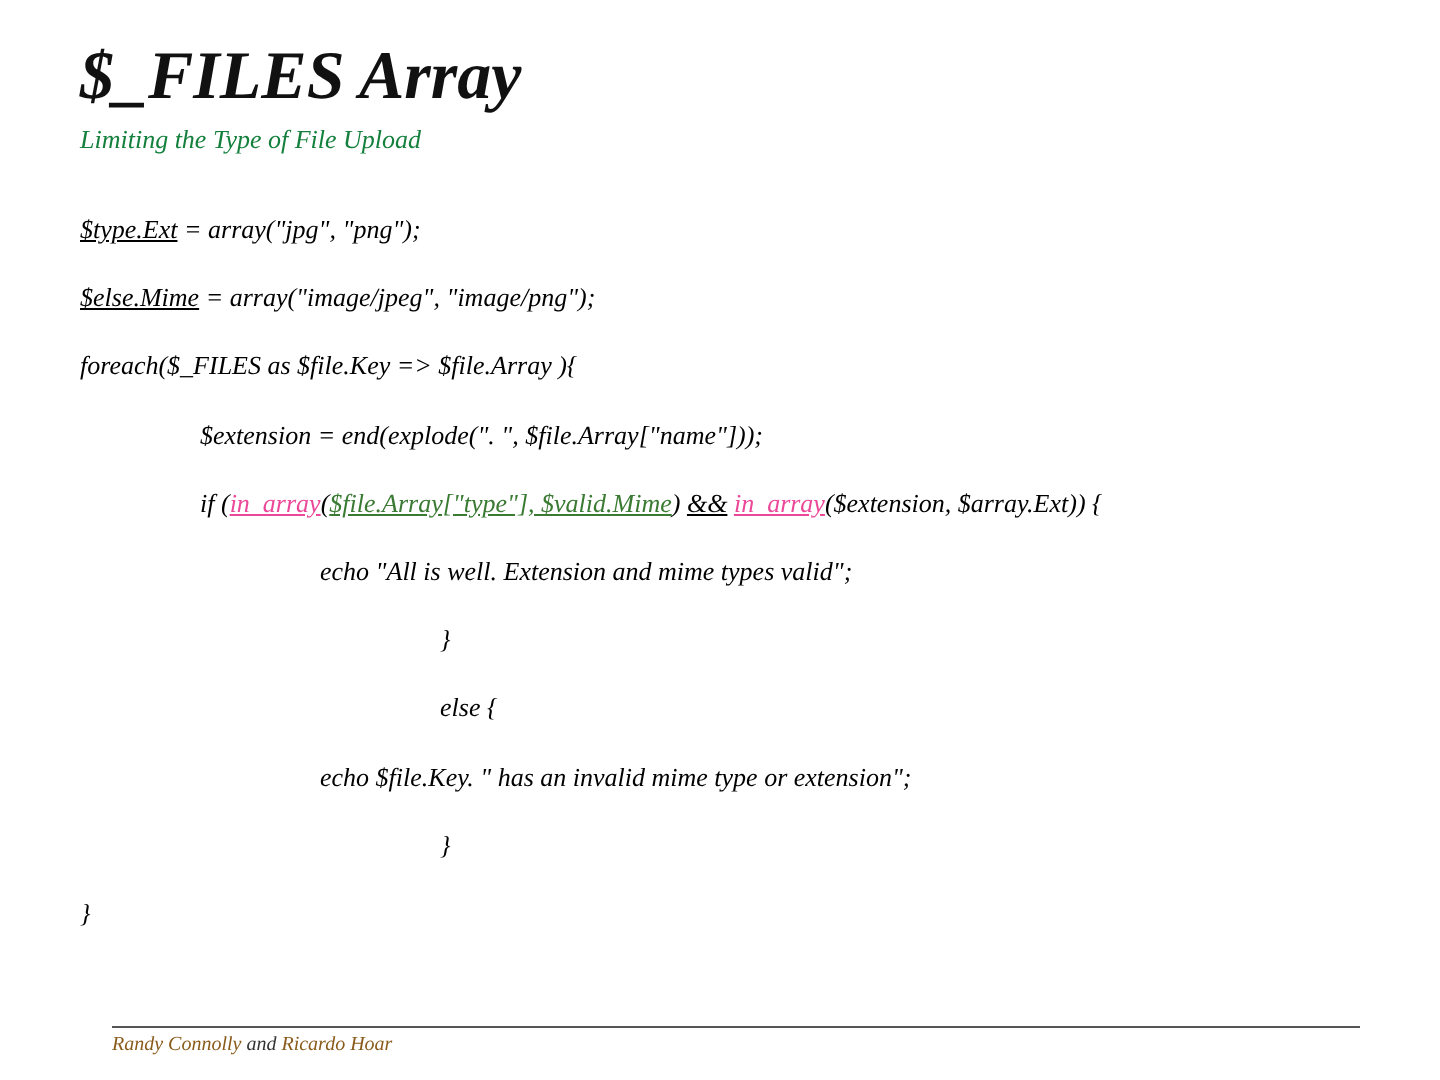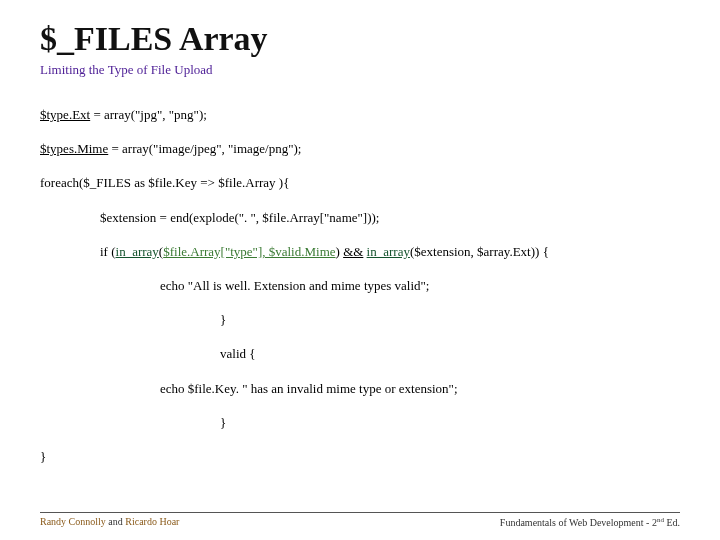--- a/index.html
+++ b/index.html
@@ -1,53 +1,53 @@
 <!DOCTYPE html>
 <html><head>
 <meta charset="utf-8">
 <style>
-  * { margin: 0; padding: 0; box-sizing: border-box; }
+  * { margin: 0; padding: 0; box-sizing: border-box; font-style: italic; }
   body {
     width: 720px;
     height: 540px;
     background: #ffffff;
     font-family: Georgia, 'Times New Roman', serif;
     padding: 20px 40px 10px 40px;
     position: relative;
     overflow: hidden;
   }
   .title {
     font-size: 34px;
     font-weight: bold;
     color: #111;
     margin-bottom: 4px;
     font-family: 'Times New Roman', Times, serif;
   }
   .subtitle {
     font-size: 13px;
-    color: #4c1d95;
+    color: #15803d;
     margin-bottom: 28px;
   }
   .code-line {
     font-size: 13px;
     color: #000;
     margin-bottom: 16px;
     line-height: 1.4;
   }
   .indent-1 { padding-left: 60px; }
   .indent-2 { padding-left: 120px; }
   .brace-1 { padding-left: 180px; }
   .decl { text-decoration: underline; }
   .kw { text-decoration: underline; color: #000; }
-  .in-array { color: #14532d; text-decoration: underline; }
+  .in-array { color: #ec4899; text-decoration: underline; }
   .arr-green { color: #3a7a33; text-decoration: underline; }
   .footer {
     position: absolute;
     bottom: 12px;
-    left: 40px;
+    left: 56px;
     right: 40px;
     border-top: 1px solid #555;
     padding-top: 3px;
     font-size: 10px;
     color: #333;
     display: flex;
     justify-content: space-between;
     font-family: 'Times New Roman', Times, serif;
   }
   .author-a { color: #8a5a1a; }
@@ -57,43 +57,40 @@
 <body>
 
 <div class="title">$_FILES Array</div>
 <div class="subtitle">Limiting the Type of File Upload</div>
 
 <div class="code-line">
   <span class="decl">$type.Ext</span><span> = array("jpg", "png");</span>
 </div>
 
 <div class="code-line">
-  <span class="decl">$types.Mime</span><span> = array("image/jpeg", "image/png");</span>
+  <span class="decl">$else.Mime</span><span> = array("image/jpeg", "image/png");</span>
 </div>
 
 <div class="code-line">foreach($_FILES as $file.Key =&gt; $file.Array ){</div>
 
 <div class="code-line indent-1">$extension = end(explode(". ", $file.Array["name"]));</div>
 
 <div class="code-line">
   <span style="padding-left:60px;">if (</span><span class="in-array">in_array</span><span>(</span><span class="arr-green">$file.Array["type"], $valid.Mime</span><span>) </span><span class="kw">&amp;&amp;</span><span> </span><span class="in-array">in_array</span><span>($extension, $array.Ext)) {</span>
 </div>
 
 <div class="code-line indent-2">echo "All is well. Extension and mime types valid";</div>
 
 <div class="code-line brace-1">}</div>
 
-<div class="code-line brace-1">valid {</div>
+<div class="code-line brace-1">else {</div>
 
 <div class="code-line indent-2">echo $file.Key. " has an invalid mime type or extension";</div>
 
 <div class="code-line brace-1">}</div>
 
 <div class="code-line">}</div>
 
 <div class="footer">
   <div>
     <span class="author-a">Randy Connolly</span><span> and </span><span class="author-a">Ricardo Hoar</span>
   </div>
-  <div>
-    <span>Fundamentals of Web Development - 2</span><span class="sup">nd</span><span> Ed.</span>
-  </div>
 </div>
 
 </body></html>

